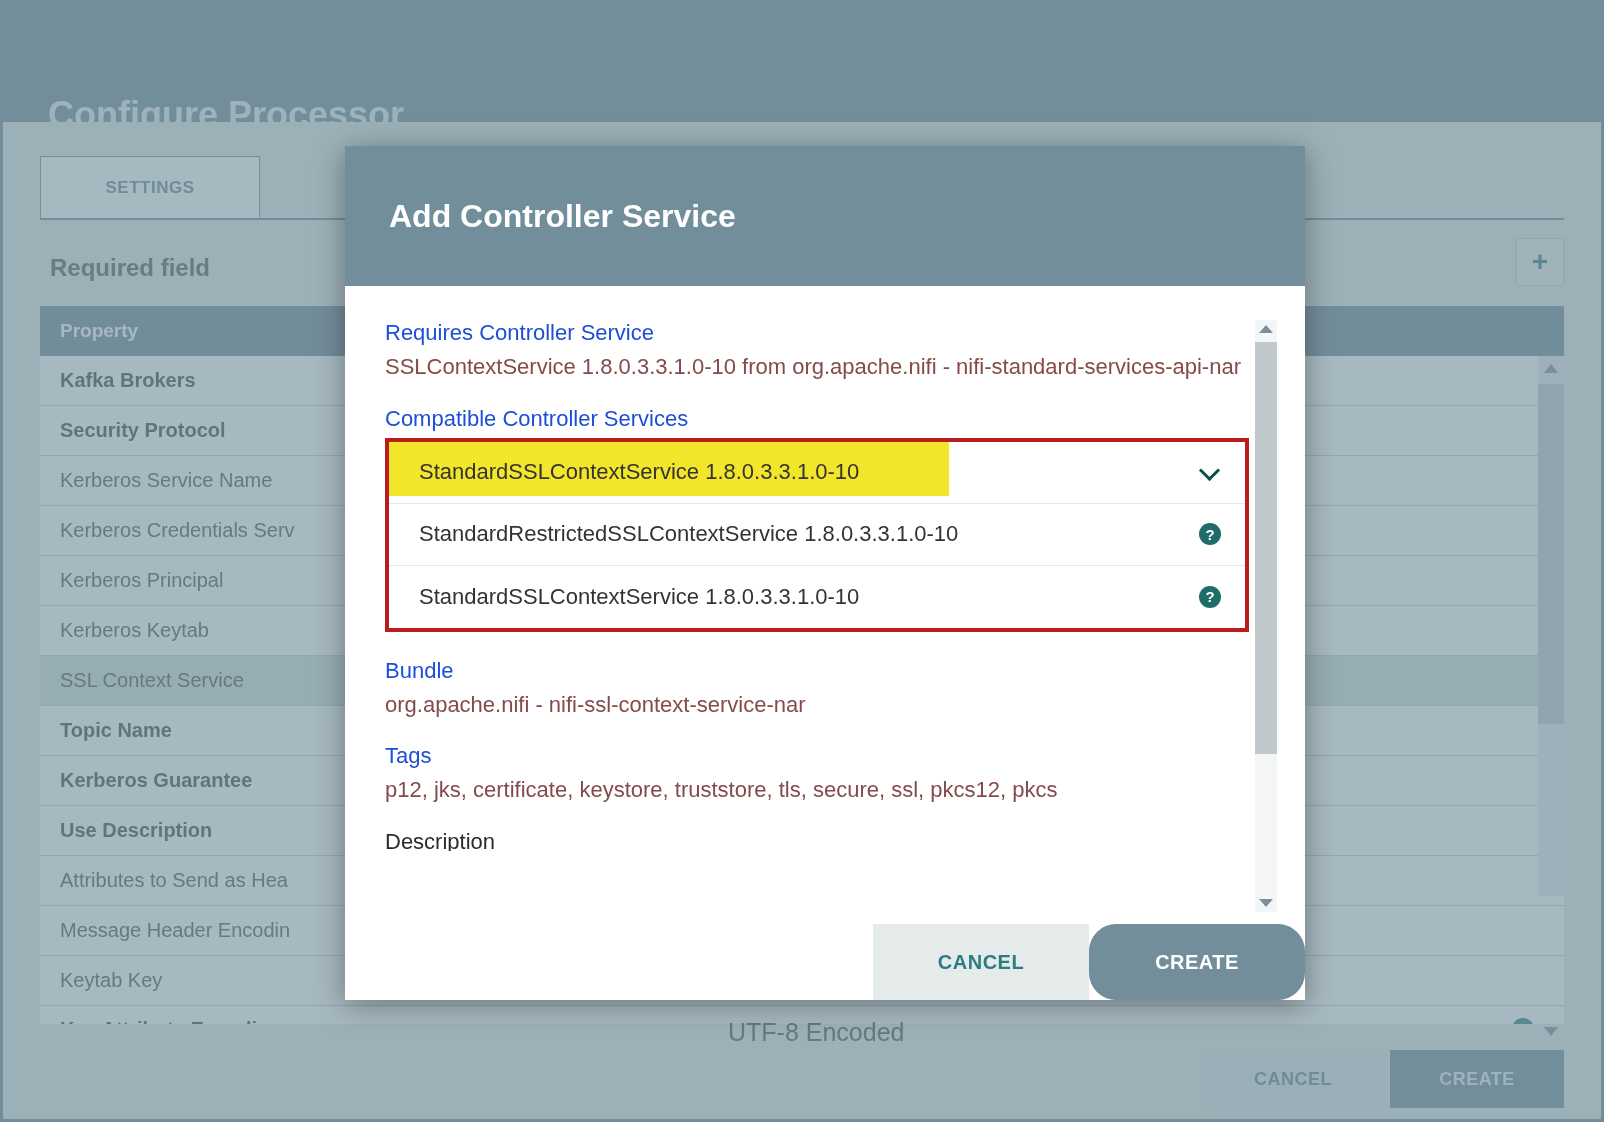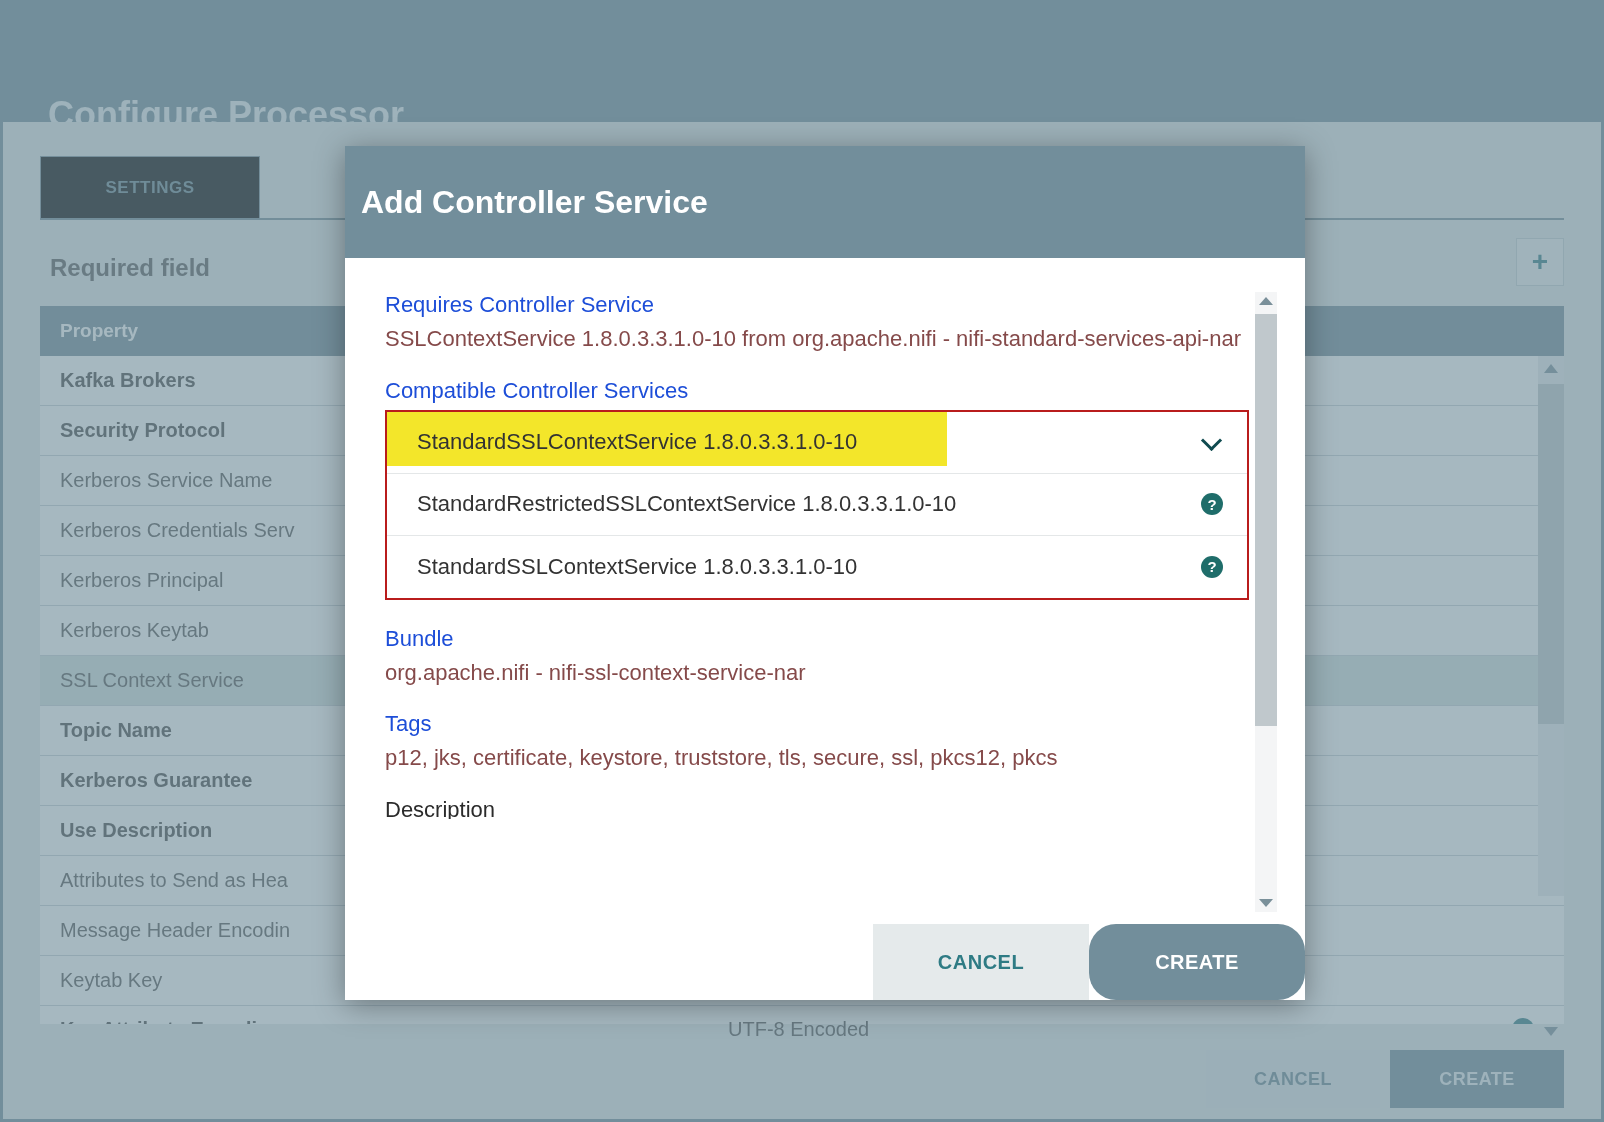--- a/index.html
+++ b/index.html
@@ -23,21 +23,21 @@
   .tabs-row {
     position: absolute; left: 40px; right: 40px; top: 156px; height: 64px;
     display: flex; border-bottom: 2px solid #768e98;
   }
   .tab {
     width: 220px; height: 62px; display:flex; align-items:center; justify-content:center;
     color: #6b8894; font-size: 17px; font-weight: 700; letter-spacing: 0.5px;
     border: 1px solid transparent; cursor: pointer;
   }
   .tab.active {
-    background: #000000; border: 1px solid #7a909a; border-bottom: none;
+    background: #ffffff; border: 1px solid #7a909a; border-bottom: none;
     color: #6b8894;
   }
 
   .required-label {
     position: absolute; left: 50px; top: 254px;
     font-size: 24px; font-weight: 700; color: #5a5a5a;
   }
   .add-btn {
     position: absolute; right: 40px; top: 238px;
     width: 48px; height: 48px; border:1px solid #c7d0d4; background:#eef1f2;
@@ -59,21 +59,21 @@
     padding-left:20px; font-size:20px; color:#525252;
     justify-content: space-between; padding-right: 30px;
   }
   .prop-row.bold { font-weight:700; color:#444; }
   .prop-row.selected { background:#d3e0dd; }
   .prop-row.last-cut { border-bottom:none; height:36px; overflow:hidden; padding-top:12px; align-items:flex-start;}
   .value-col {
     position:absolute; left:728px; right:65px; top:356px; bottom:98px;
     pointer-events:none;
   }
-  .value-row { height:50px; display:flex; align-items:center; font-size:20px; color:#525252; border-bottom:1px solid transparent;}
+  .value-row { height:50px; display:flex; align-items:center; font-size:25px; color:#525252; border-bottom:1px solid transparent;}
   .value-row.last-cut { height:36px; overflow:hidden; align-items:flex-start; padding-top:12px;}
 
   .help-icon {
     width:22px;height:22px;border-radius:50%;background:#2e7b84;color:#fff;
     display:inline-flex;align-items:center;justify-content:center;font-size:15px;font-weight:700;
     margin-left:auto; flex:0 0 auto;
   }
 
   .table-scroll {
     position:absolute; right:40px; top:356px; width:26px; height:540px;
@@ -100,31 +100,31 @@
     position:absolute; inset:0; background:rgba(114,142,155,0.63);
   }
 
   
   .modal {
     position:absolute; left:345px; top:146px; width:960px; height:854px;
     background:#fff; box-shadow:0 5px 28px rgba(0,0,0,0.35);
     display:flex; flex-direction:column;
   }
   .modal-header {
-    height:112px; background:#728e9b; color:#fff; display:flex; align-items:center;
-    padding-left:16px; font-size:32px; font-weight:700;
+    height:140px; background:#728e9b; color:#fff; display:flex; align-items:center;
+    padding-left:44px; font-size:32px; font-weight:700;
   }
   .modal-body {
     flex:1; overflow:hidden; position:relative; padding: 34px 56px 0 40px;
     color:#333;
   }
   .mb-label { font-size:22px; color:#1d4ed8; margin-bottom:6px; }
   .mb-value { font-size:22px; color:#854a4a; margin-bottom:24px; line-height:1.35; }
   .combo {
-    border:2px solid #b91c1c; margin-top:6px; margin-bottom:26px;
+    border:4px solid #b91c1c; margin-top:6px; margin-bottom:26px;
   }
   .combo-row {
     height:62px; display:flex; align-items:center; padding:0 24px 0 30px;
     font-size:22px; color:#333; border-bottom:1px solid #e4e7e8; position:relative;
     cursor:pointer; justify-content:space-between;
   }
   .combo-row:last-child { border-bottom:none; }
   .combo-row.selected-hl {}
   .combo-row.selected-hl .hl {
     position:absolute; left:0px; top:0px; height:54px; width:560px;

